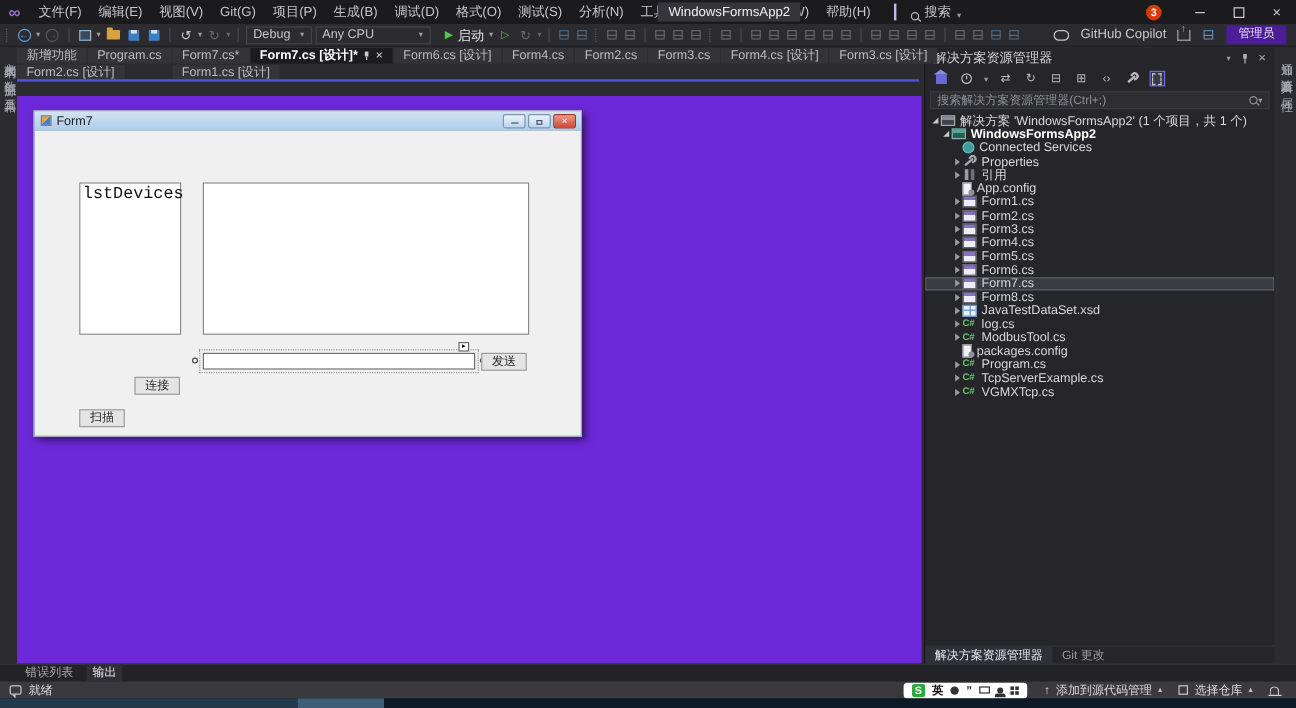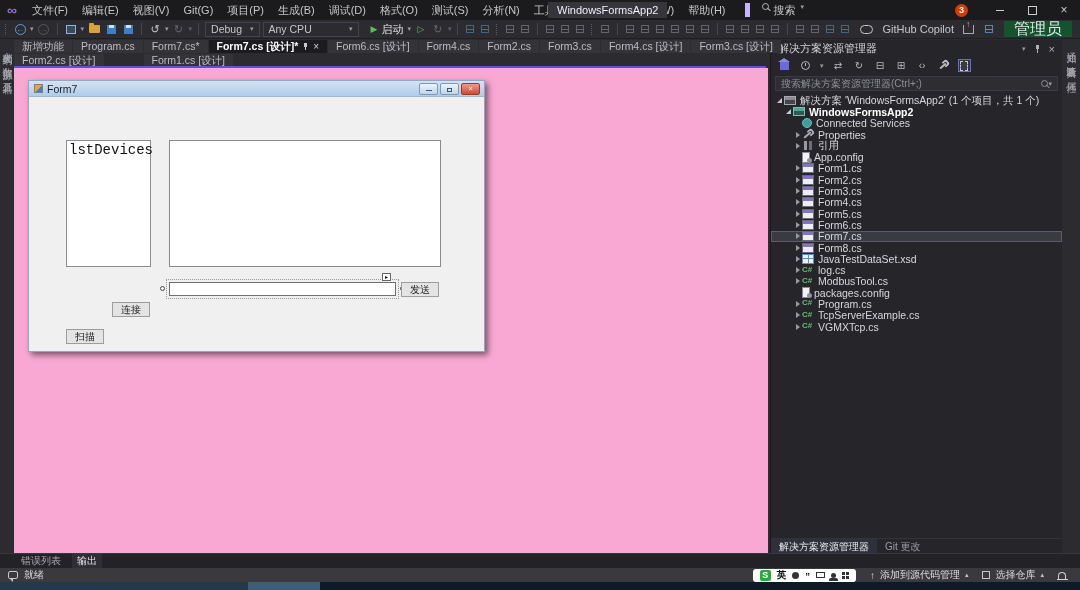--- a/index.html
+++ b/index.html
@@ -5,21 +5,21 @@
 *{margin:0;padding:0;box-sizing:border-box;}
 html,body{width:1080px;height:590px;overflow:hidden;background:#141416;}
 body{font-family:"Liberation Sans","DejaVu Sans",sans-serif;font-size:11px;color:#CCC;}
 #app{position:absolute;inset:0;width:1080px;height:590px;background:#2B2B30;overflow:hidden;}
 
 
 .titlebar{position:absolute;top:0;left:0;width:1080px;height:20px;background:#1B1B1E;display:flex;align-items:center;z-index:60;}
 .vslogo{color:#9B6BD3;font-size:14px;font-weight:bold;margin:0 8px 0 7px;line-height:20px;}
 .menus{display:flex;}
 .menu{padding:0 7px;line-height:20px;color:#C6C6C9;font-size:11px;white-space:nowrap;}
-.tsearch{display:flex;align-items:flex-start;gap:5px;margin-left:12px;color:#C6C6C9;border-left:5px solid #c4b5fd;padding-left:12px;height:14px;}
+.tsearch{display:flex;align-items:flex-end;gap:5px;margin-left:12px;color:#C6C6C9;border-left:2px solid #c4b5fd;padding-left:12px;height:14px;}
 .mag{width:7px;height:7px;border:1px solid #B8B8B8;border-radius:50%;position:relative;display:inline-block;}
 .mag::after{content:'';position:absolute;width:4px;height:1px;background:#B8B8B8;transform:rotate(45deg);right:-3px;bottom:-1px;}
 .dcaret{font-size:7px;color:#9A9AA0;}
 .apptitle{position:absolute;left:548px;top:2px;height:16px;line-height:16px;padding:0 9px;background:#35353B;color:#EFEFF2;font-size:11px;}
 .tb-right{position:absolute;right:0;top:0;height:20px;display:flex;align-items:center;}
 .badge{width:13px;height:13px;border-radius:50%;background:#D83B01;color:#FFF;font-size:9px;line-height:13px;text-align:center;margin-right:16px;font-weight:bold;}
 .winbtn{width:32px;height:20px;display:flex;align-items:center;justify-content:center;color:#CCC;font-size:12px;}
 .winbtn.min::before{content:'';width:8px;height:1px;background:#CCC;}
 .winbtn.max::before{content:'';width:7px;height:7px;border:1px solid #CCC;}
 
@@ -43,42 +43,42 @@
 .gico{width:12px;height:12px;position:relative;opacity:.5;flex:none;}
 .gico::before{content:'';position:absolute;inset:2px;border:1px solid #9A9AA4;}
 .gico::after{content:'';position:absolute;left:2px;right:2px;top:6px;height:1px;background:#9A9AA4;}
 .gico.b::before{border-color:#5E9CD3;}
 .toolbar-right{margin-left:auto;display:flex;align-items:center;gap:9px;padding-right:8px;}
 .cpicon{width:13px;height:9px;border:1px solid #C6C6C9;border-radius:5px;position:relative;}
 .cpicon::after{content:'';position:absolute;left:5px;top:3px;width:2px;height:3px;background:#2C2C30;}
 .cptxt{color:#C6C6C9;font-size:11px;}
 .shareico{width:11px;height:9px;border:1px solid #A8A8B0;border-top:none;position:relative;}
 .shareico::before{content:'↑';position:absolute;left:2px;top:-6px;font-size:9px;color:#A8A8B0;}
-.adminbtn{background:#14532d;color:#E6E6EA;padding:0 10px;height:16px;line-height:16px;font-size:16px;}
+.adminbtn{background:#4c1d95;color:#E6E6EA;padding:0 10px;height:16px;line-height:16px;font-size:10px;}
 
 
 .tabrow{position:absolute;left:14px;display:flex;gap:1px;height:13px;z-index:40;}
 .tabrow1{top:40px;}
 .tabrow2{top:54px;gap:40px;}
 .tab{padding:0 8px;line-height:13px;font-size:10.5px;background:#333338;color:#BCBCC2;white-space:nowrap;display:flex;align-items:center;gap:5px;}
 .tab.active{background:#1B1B20;color:#FFF;font-weight:bold;}
 .tab .tpin,.tab .tclose{display:none;}
 .tab.active .tpin{display:inline-block;width:5px;height:7px;position:relative;}
 .tab.active .tpin::before{content:'';position:absolute;top:0;left:1px;width:3px;height:4px;background:#C8C8CE;}
 .tab.active .tpin::after{content:'';position:absolute;top:4px;left:2px;width:1px;height:3px;background:#C8C8CE;}
 .tab.active .tclose{display:inline-block;font-weight:normal;color:#D6D6DC;font-size:10px;line-height:13px;}
 .purpleline{position:absolute;top:66px;left:14px;width:752px;height:2px;background:#5356D6;z-index:41;}
 
 
 .lstrip{position:absolute;top:39px;left:0;width:14px;height:514px;background:#2B2B30;display:flex;flex-direction:column;gap:12px;padding-top:5px;align-items:center;z-index:45;}
 .rstrip{position:absolute;top:40px;left:1062px;width:18px;height:513px;background:#2B2B30;display:flex;flex-direction:column;gap:12px;padding-top:4px;align-items:center;z-index:45;}
 .vtab{writing-mode:vertical-rl;font-size:10px;color:#A9A9B2;letter-spacing:1px;white-space:nowrap;}
 
 
-.designer{position:absolute;top:68px;left:14px;width:754px;height:485px;background:#f9a8d4;z-index:10;}
+.designer{position:absolute;top:80px;left:14px;width:754px;height:485px;background:#6d28d9;z-index:10;}
 .formwin{position:absolute;left:14px;top:12px;width:457px;height:272px;background:#F0F0F0;border:1px solid #8FA9C2;box-shadow:3px 3px 6px rgba(0,0,0,.5);}
 .ftitle{height:16px;background:linear-gradient(#D3E3F4,#AECDE9);display:flex;align-items:center;padding:0 3px;border-bottom:1px solid #9FB8D2;}
 .fico{width:9px;height:9px;margin:0 4px 0 2px;background:linear-gradient(135deg,#E8A33D 50%,#4A7EC2 50%);border:1px solid #7E7E7E;flex:none;}
 .ftxt{color:#1F1F1F;font-size:10.5px;}
 .fbtns{margin-left:auto;display:flex;gap:2px;padding-right:1px;}
 .fbtn{width:19px;height:12px;border:1px solid #7E98B4;border-radius:2px;background:linear-gradient(#ECF4FC,#BDD5EC);display:flex;align-items:flex-end;justify-content:center;}
 .fbtn i{display:block;width:6px;height:1px;background:#44546A;margin-bottom:3px;}
 .fbtn.max i{width:5px;height:4px;background:none;border:1px solid #44546A;margin-bottom:2px;}
 .fbtn.close{background:linear-gradient(#F09A8A,#CE4B35);border-color:#9E3A28;}
 .fbtn.close i{width:auto;height:auto;background:none;margin-bottom:1px;color:#FFF;font-style:normal;font-size:8px;line-height:9px;}

